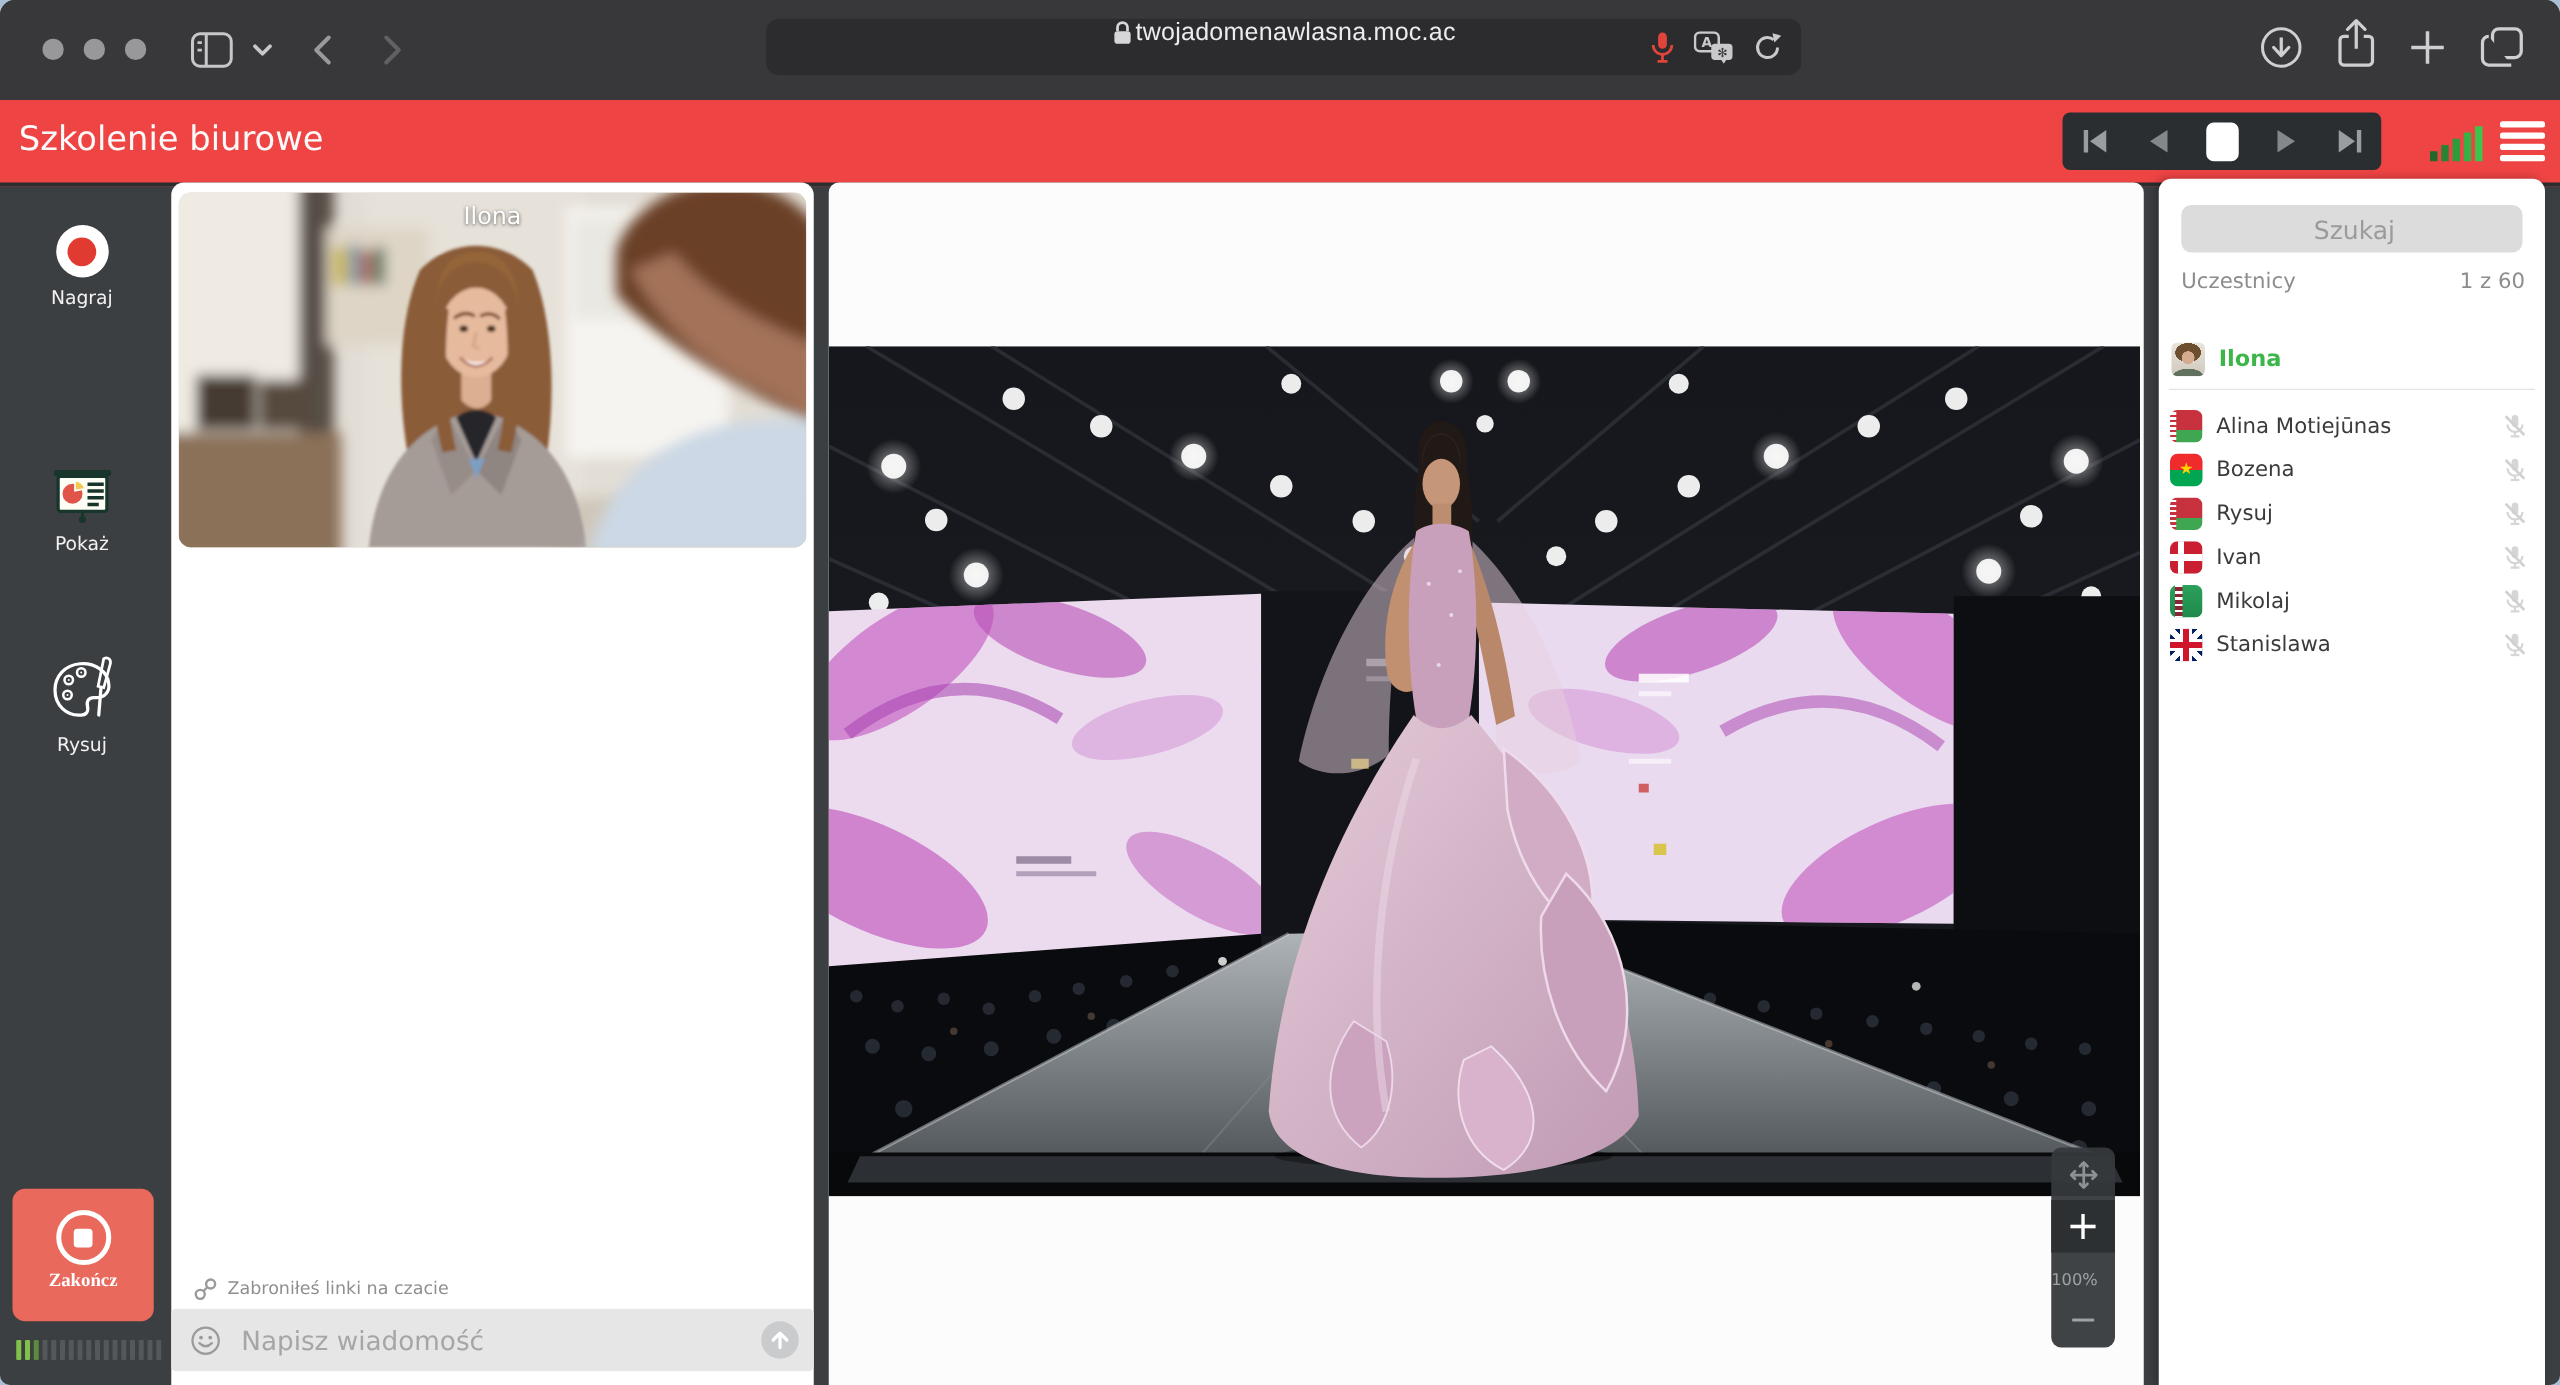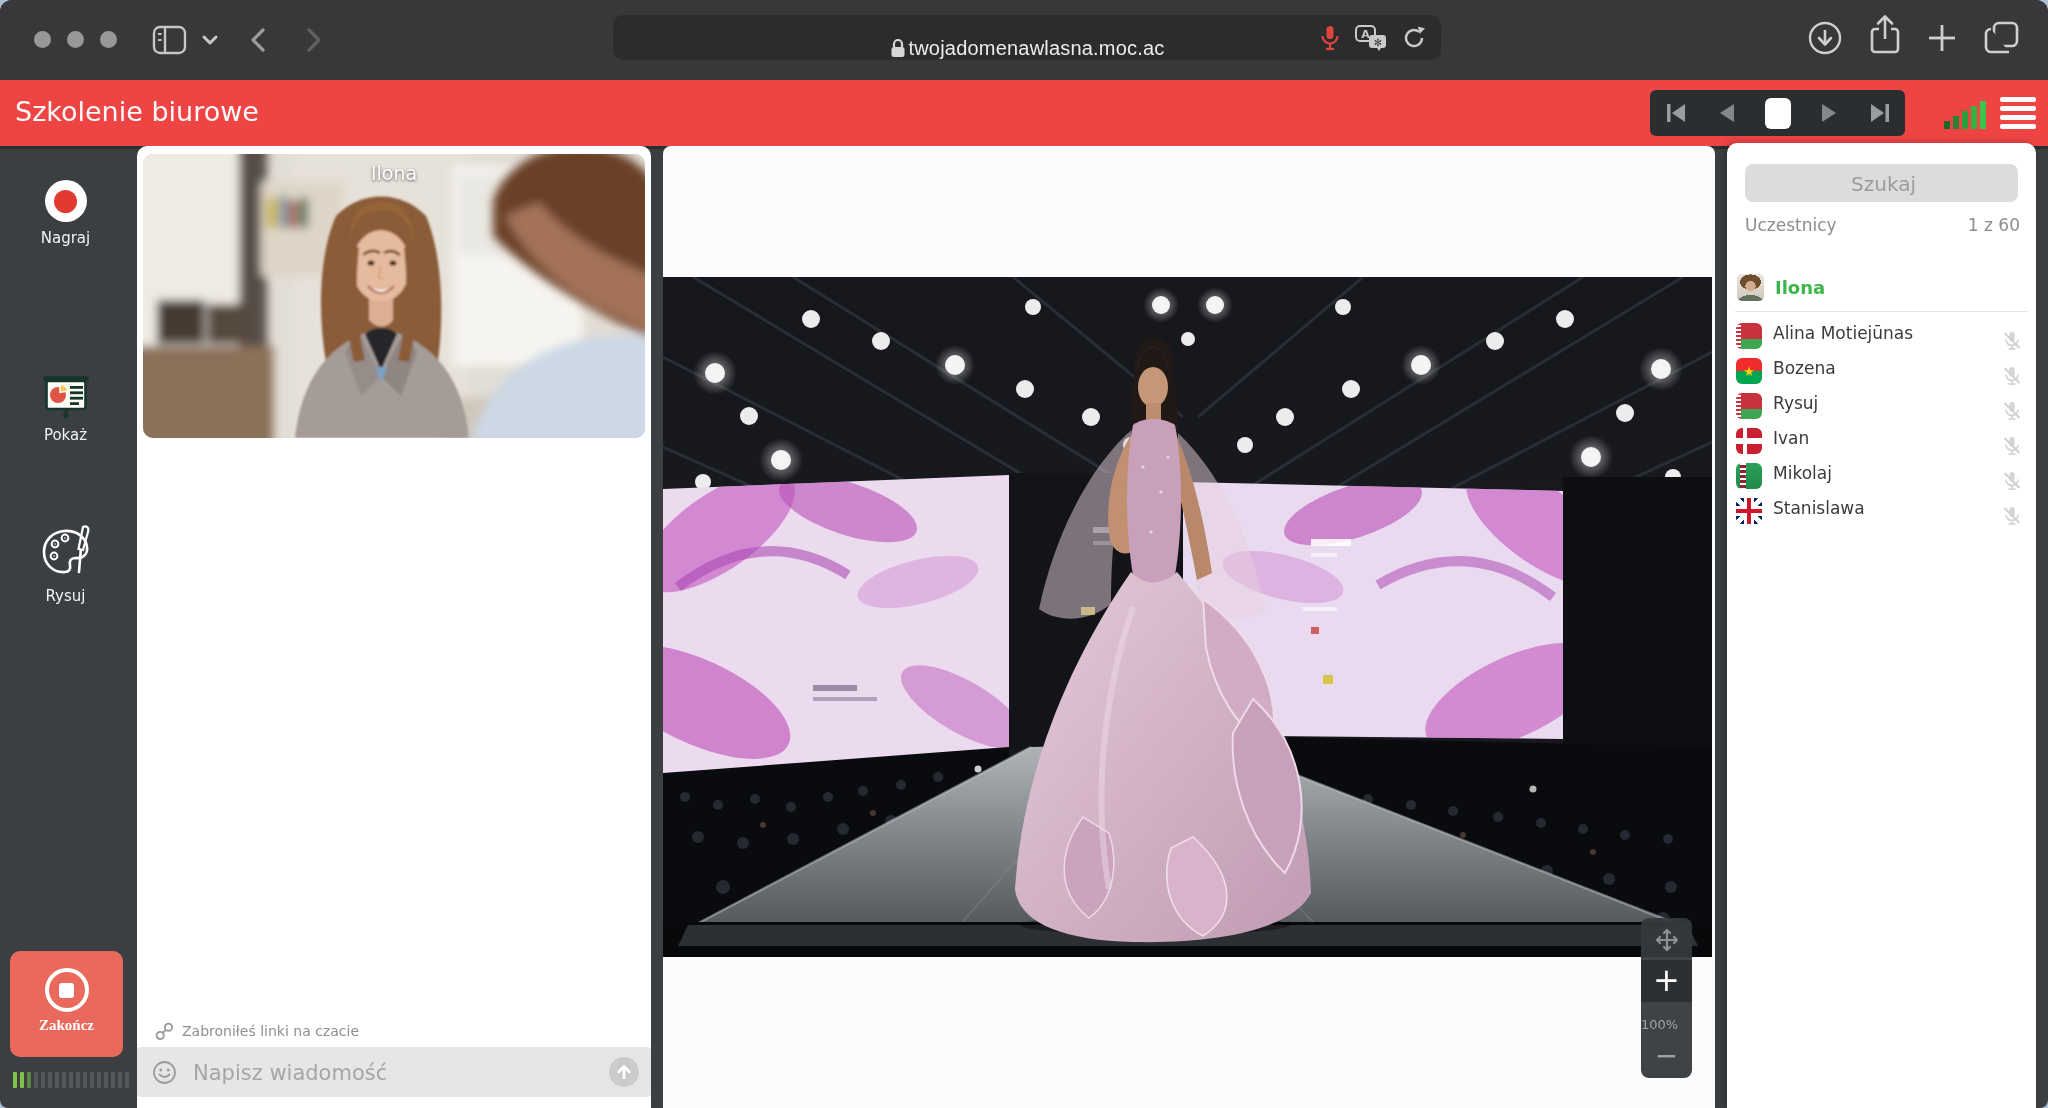--- a/index.html
+++ b/index.html
@@ -5,21 +5,21 @@
   html,body{margin:0;padding:0;background:#aabfd2;font-family:"DejaVu Sans","Liberation Sans",sans-serif;}
   .screen{position:relative;width:2048px;height:1108px;overflow:hidden;}
   .window{position:absolute;inset:0;background:#3c3f42;border-radius:12px 12px 8px 8px;overflow:hidden;}
 
   
   .browser{position:absolute;left:0;top:0;width:2048px;height:80px;background:#38383a;border-bottom:1px solid #262628;}
   .traffic{position:absolute;top:31px;width:17px;height:17px;border-radius:50%;background:#98989a;}
   .t1{left:34px}.t2{left:67px}.t3{left:100px}
   .chrome-ic{position:absolute;color:#c7c7c9;}
   .urlbar{position:absolute;left:613px;top:15px;width:828px;height:45px;border-radius:10px;background:#2c2c2e;}
-  .urlcenter{position:absolute;left:0;right:0;top:0;bottom:0;display:flex;align-items:flex-end;justify-content:center;gap:1px;}
+  .urlcenter{position:absolute;left:0;right:0;top:0;bottom:0;display:flex;align-items:flex-start;justify-content:center;gap:1px;}
   .urltext{color:#ececee;font-size:20px;letter-spacing:.2px;font-family:"Liberation Sans",sans-serif;}
   .urlbar .right-ics{position:absolute;right:14px;top:0;height:45px;display:flex;align-items:center;gap:14px;}
 
   
   .toolbar{position:absolute;left:0;top:80px;width:2048px;height:66px;background:#ef4444;border-bottom:3px solid #2b2d2f;}
   .apptitle{position:absolute;left:15px;top:0;line-height:63px;color:#fafafa;font-size:27px;}
   .playback{position:absolute;left:1650px;top:10px;width:255px;height:46px;background:#2b2e30;border-radius:6px;display:flex;align-items:center;justify-content:space-around;}
   .pb{width:34px;height:34px;display:flex;align-items:center;justify-content:center;}
   .stopbtn{width:26px;height:31px;background:#fff;border-radius:6px;}
   .signal{position:absolute;left:1943px;top:15px;}
@@ -71,21 +71,21 @@
   .hostrow{position:absolute;left:0;right:0;top:126px;height:36px;display:flex;align-items:center;}
   .avatar{width:27px;height:27px;border-radius:5px;margin-left:10px;
     background:
       radial-gradient(circle at 50% 45%, #d4ab8e 0 25%, rgba(0,0,0,0) 26%),
       radial-gradient(ellipse 70% 52% at 50% 30%, #6d4f30 0 54%, rgba(0,0,0,0) 55%),
       radial-gradient(ellipse 85% 52% at 50% 108%, #62705f 0 58%, rgba(0,0,0,0) 59%),
       linear-gradient(#e9e4dc,#cfc8bc);}
   .hostname{margin-left:11px;font-size:18px;font-weight:bold;color:#3cb54a;}
   .psep{position:absolute;left:8px;right:8px;top:168px;height:1px;background:#e3e3e3;}
   .plist{position:absolute;left:0;right:0;top:180px;}
-  .prow{position:relative;height:35px;display:flex;}
+  .prow{position:relative;height:35px;display:flex;align-items:center;}
   .flag{width:26px;height:26px;border-radius:6px;margin-left:9px;background-repeat:no-repeat;background-size:100% 100%;position:relative;flex:none;}
   .flag[data-flag="belarus"]{background-image:
       repeating-linear-gradient(to bottom, rgba(200,49,62,.95) 0 2px, #fff 2px 4px),
       linear-gradient(to bottom,#c8313e 0 62%, #3fa652 62%);
       background-size:5px 100%,100% 100%;background-position:0 0,0 0;}
   .flag[data-flag="burkina-faso"]{background-image:linear-gradient(to bottom,#ef2b2d 0 50%,#00a651 50%);}
   .flag[data-flag="burkina-faso"]::after{content:"★";position:absolute;inset:0;display:flex;align-items:center;justify-content:center;color:#ffd400;font-size:13px;}
   .flag[data-flag="denmark"]{background-image:
       linear-gradient(to right, rgba(0,0,0,0) 0 26%, #fff 26% 44%, rgba(0,0,0,0) 44%),
       linear-gradient(to bottom, rgba(0,0,0,0) 0 40%, #fff 40% 60%, rgba(0,0,0,0) 60%),

